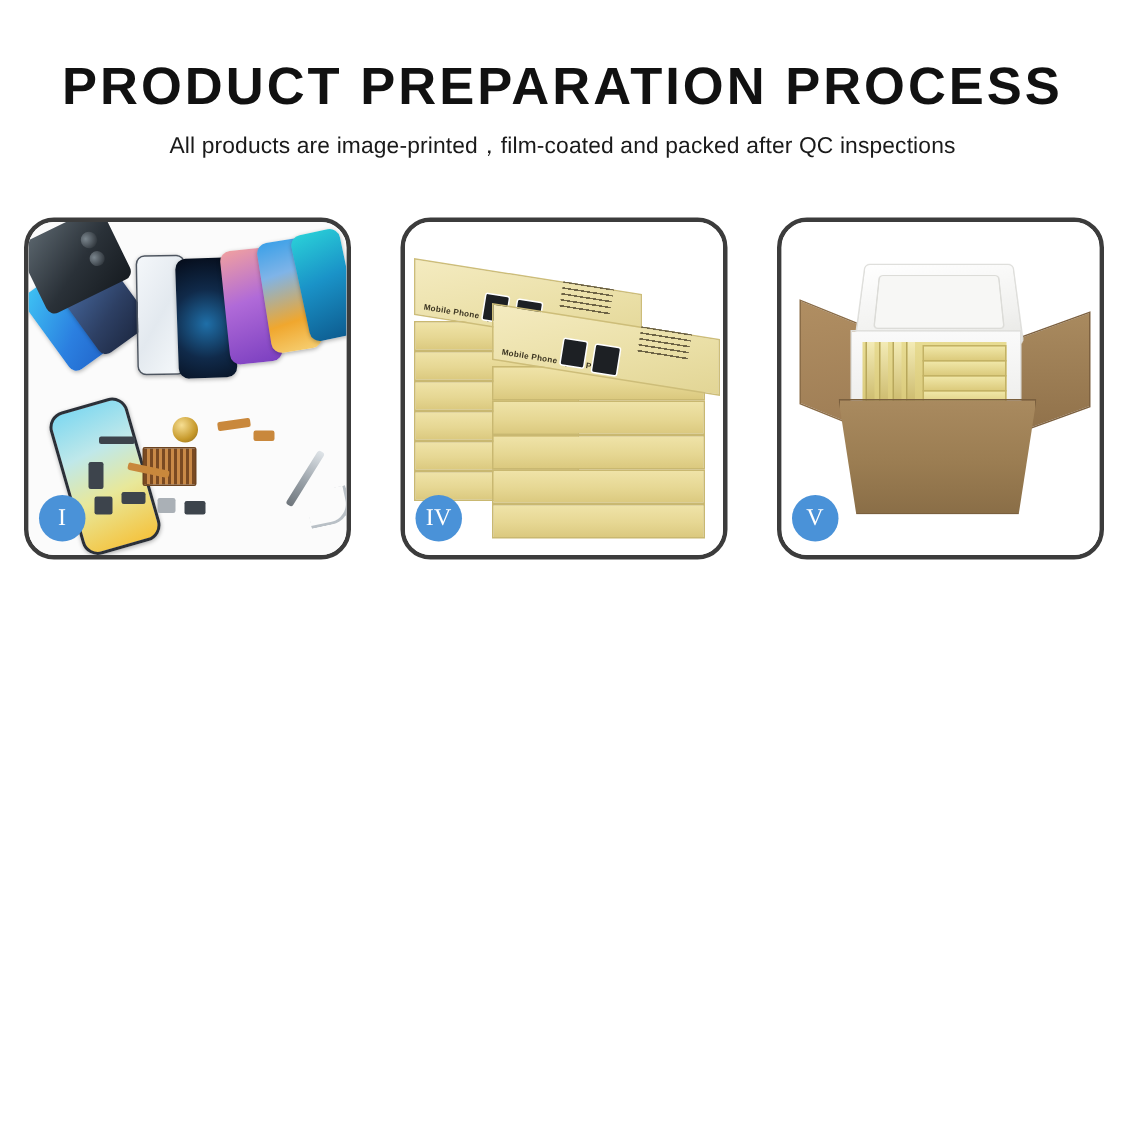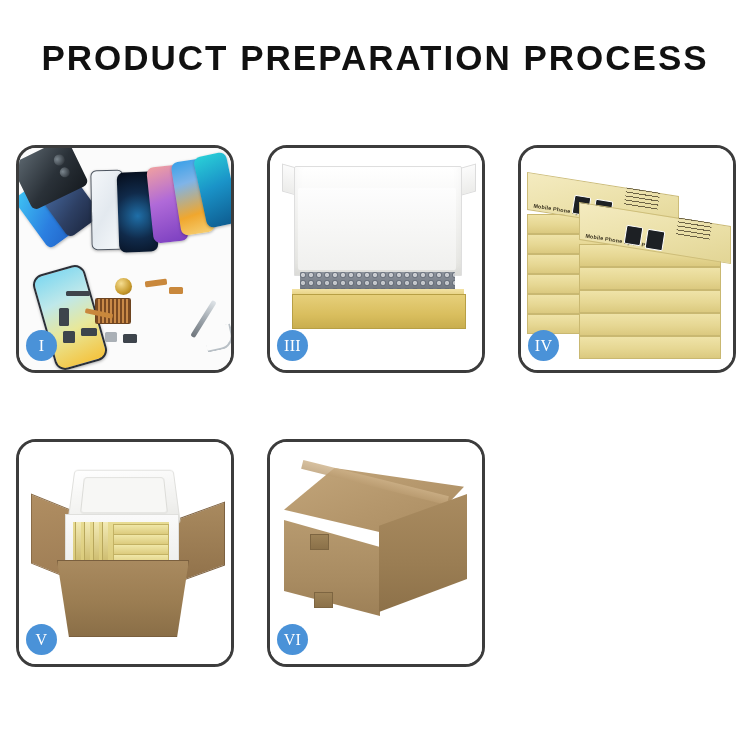--- a/index.html
+++ b/index.html
@@ -356,20 +356,21 @@
     position:absolute; width:17px; height:14px;
     background: linear-gradient(180deg,#9d8257,#8b7149);
     border:1px solid #7d6541;
   }
 </style>
 </head>
 <body>
 
 <div id="header">
   <h1 id="page-title">PRODUCT PREPARATION PROCESS</h1>
+  <p id="page-subtitle">All products are image-printed，film-coated and packed after QC inspections</p>
 </div>
 
 <div id="panel-grid">
 
   <div class="panel">
     <div class="panel-photo p1-bg">
       <div class="ph ph-a"></div>
       <div class="ph ph-a2"></div>
       <div class="ph ph-glass"></div>
       <div class="ph ph-dark"></div>
@@ -393,32 +394,20 @@
         <div class="lens" style="left:40px; top:12px; width:11px; height:11px;"></div>
         <div class="lens" style="left:40px; top:26px; width:10px; height:10px;"></div>
       </div>
       <div class="screwdriver"></div>
       <div class="tweezer"></div>
     </div>
     <div class="badge">I</div>
   </div>
 
 
-  <div class="panel">
-    <div class="panel-photo p3-bg">
-      <div class="box3-lid-ear-l"></div>
-      <div class="box3-lid-ear-r"></div>
-      <div class="box3-lid"></div>
-      <div class="box3-foam"></div>
-      <div class="box3-fill"></div>
-      <div class="box3-side"></div>
-      <div class="box3-front"></div>
-    </div>
-    <div class="badge">III</div>
-  </div>
 
   <div class="panel">
     <div class="panel-photo p4-bg">
       <div class="stack">
 
         <div class="sbox" style="left:6px; top:66px; width:108px; height:18px;"></div>
         <div class="sbox" style="left:6px; top:86px; width:108px; height:18px;"></div>
         <div class="sbox" style="left:6px; top:106px; width:108px; height:18px;"></div>
         <div class="sbox" style="left:6px; top:126px; width:108px; height:18px;"></div>
         <div class="sbox" style="left:6px; top:146px; width:108px; height:18px;"></div>
@@ -462,25 +451,14 @@
         <div class="ytile" style="left:40px; top:2px; width:54px; height:9px;"></div>
         <div class="ytile" style="left:40px; top:12px; width:54px; height:9px;"></div>
         <div class="ytile" style="left:40px; top:22px; width:54px; height:9px;"></div>
         <div class="ytile" style="left:40px; top:32px; width:54px; height:9px;"></div>
       </div>
       <div class="carton-front"></div>
     </div>
     <div class="badge">V</div>
   </div>
 
-  <div class="panel">
-    <div class="panel-photo p6-bg">
-      <div class="c6-top"></div>
-      <div class="c6-tape"></div>
-      <div class="c6-front"></div>
-      <div class="c6-right"></div>
-      <div class="c6-tab" style="left:40px; top:92px;"></div>
-      <div class="c6-tab" style="left:44px; top:150px;"></div>
-    </div>
-    <div class="badge">VI</div>
-  </div>
 
 </div>
 
 </body></html>

